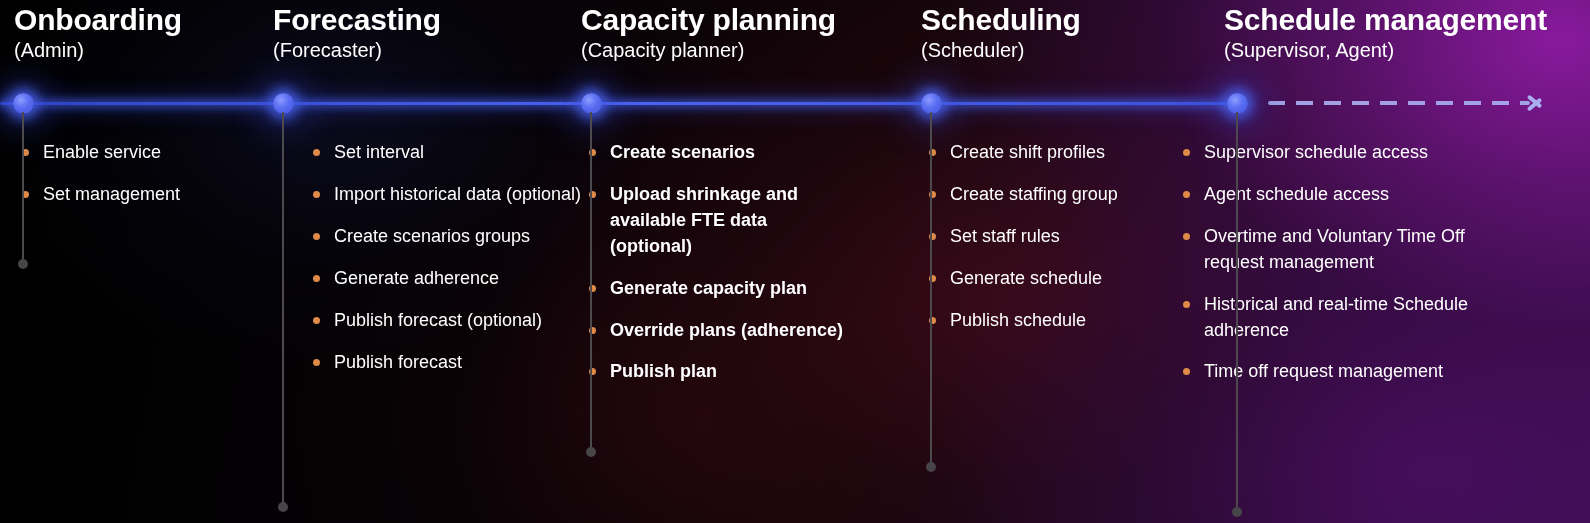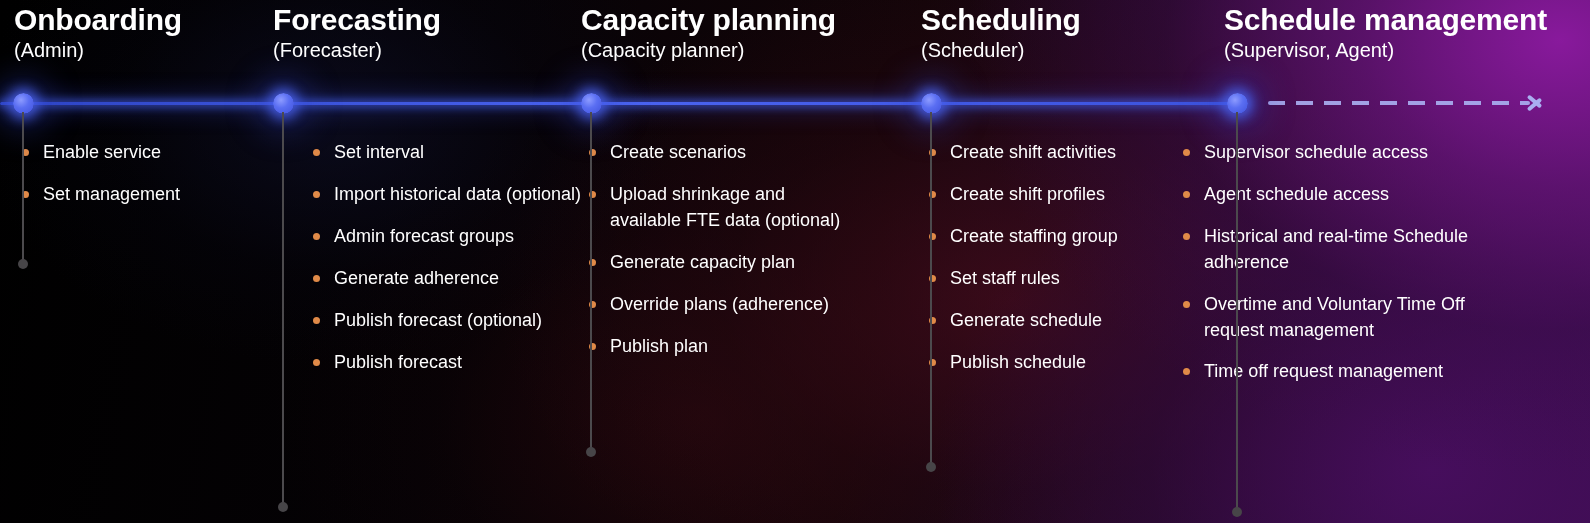--- a/index.html
+++ b/index.html
@@ -166,42 +166,42 @@
           <div class="item">
             <span class="bullet"></span>
             <span class="item-text">Set interval</span>
           </div>
           <div class="item">
             <span class="bullet"></span>
             <span class="item-text">Import historical data (optional)</span>
           </div>
           <div class="item">
             <span class="bullet"></span>
-            <span class="item-text">Admin forecast groups</span>
+            <span class="item-text">Create scenarios groups</span>
           </div>
           <div class="item">
             <span class="bullet"></span>
             <span class="item-text">Generate adherence</span>
           </div>
           <div class="item">
             <span class="bullet"></span>
             <span class="item-text">Publish forecast (optional)</span>
           </div>
           <div class="item">
             <span class="bullet"></span>
             <span class="item-text">Publish forecast</span>
           </div>
         </div>
       </div>
       <div class="col">
         <div class="col-head" style="left: 581px;">
           <div class="col-title">Capacity planning</div>
           <div class="col-role">(Capacity planner)</div>
         </div>
-        <div class="items" style="left: 610px; width: 240px;">
+        <div class="items" style="left: 610px; width: 240px; font-weight: bold;">
           <div class="item">
             <span class="bullet"></span>
             <span class="item-text">Create scenarios</span>
           </div>
           <div class="item">
             <span class="bullet"></span>
             <span class="item-text">Upload shrinkage and available FTE data (optional)</span>
           </div>
           <div class="item">
             <span class="bullet"></span>
@@ -218,24 +218,20 @@
         </div>
       </div>
       <div class="col">
         <div class="col-head" style="left: 921px;">
           <div class="col-title">Scheduling</div>
           <div class="col-role">(Scheduler)</div>
         </div>
         <div class="items" style="left: 950px; width: 250px;">
           <div class="item">
             <span class="bullet"></span>
-            <span class="item-text">Create shift activities</span>
-          </div>
-          <div class="item">
-            <span class="bullet"></span>
             <span class="item-text">Create shift profiles</span>
           </div>
           <div class="item">
             <span class="bullet"></span>
             <span class="item-text">Create staffing group</span>
           </div>
           <div class="item">
             <span class="bullet"></span>
             <span class="item-text">Set staff rules</span>
           </div>
@@ -258,25 +254,25 @@
           <div class="item">
             <span class="bullet"></span>
             <span class="item-text">Supervisor schedule access</span>
           </div>
           <div class="item">
             <span class="bullet"></span>
             <span class="item-text">Agent schedule access</span>
           </div>
           <div class="item">
             <span class="bullet"></span>
+            <span class="item-text">Overtime and Voluntary Time Off request management</span>
+          </div>
+          <div class="item">
+            <span class="bullet"></span>
             <span class="item-text">Historical and real-time Schedule adherence</span>
-          </div>
-          <div class="item">
-            <span class="bullet"></span>
-            <span class="item-text">Overtime and Voluntary Time Off request management</span>
           </div>
           <div class="item">
             <span class="bullet"></span>
             <span class="item-text">Time off request management</span>
           </div>
         </div>
       </div>
     </div>
 
 <div class="tl-node" style="left: 13px; top: 93px;"></div>

